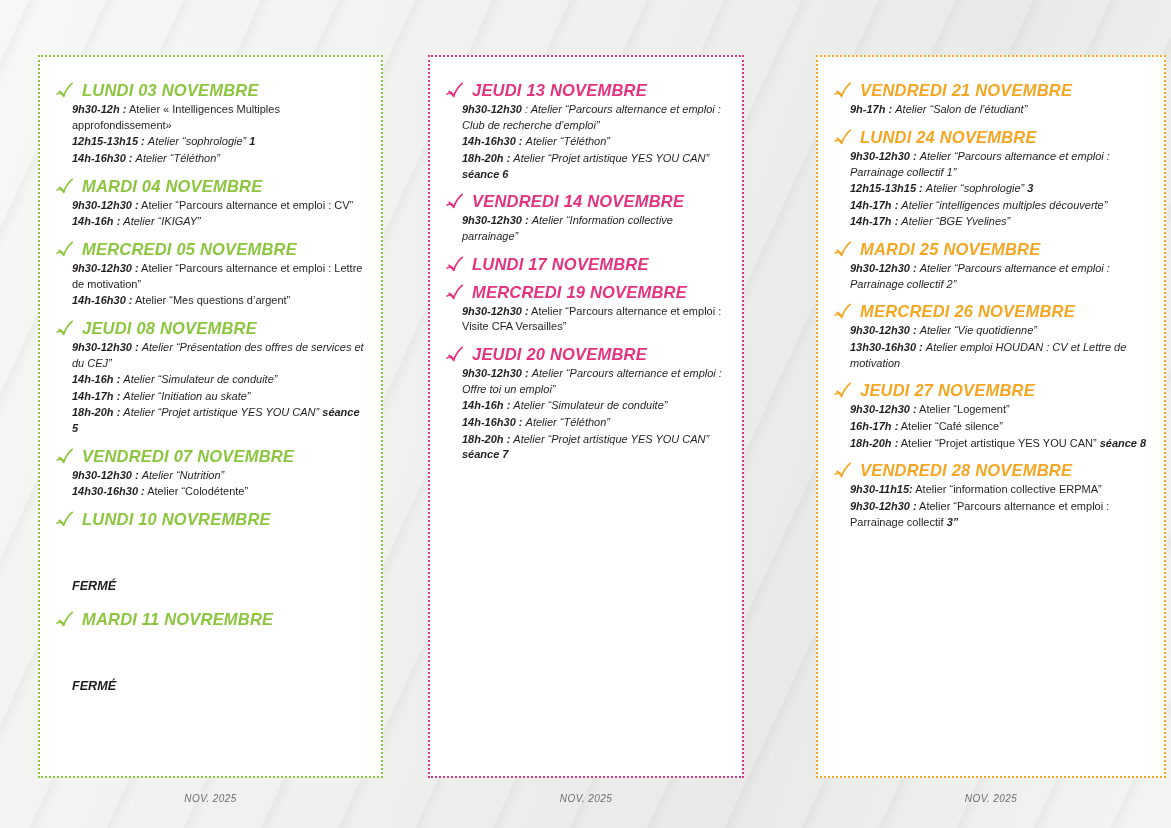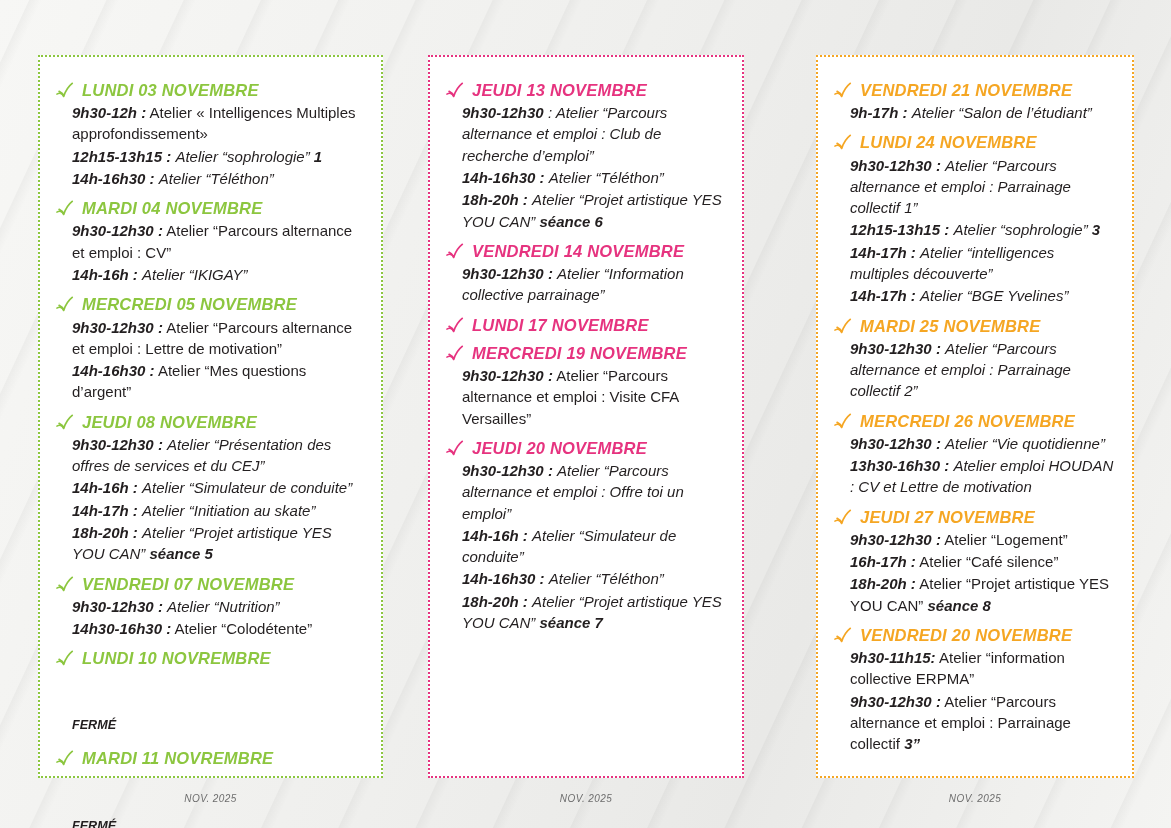--- a/index.html
+++ b/index.html
@@ -57,21 +57,21 @@
     border: 2px dotted #8cc63f;
   }
   .col-1 {
     left: 412px;
     width: 316px;
     height: 723px;
     border: 2px dotted #e6337f;
   }
   .col-2 {
     left: 800px;
-    width: 318px;
+    width: 350px;
     height: 723px;
     border: 2px dotted #f5a623;
   }
   .day-block {
     margin-bottom: 6px;
   }
   .day-head {
     display: flex;
     align-items: flex-start;
     gap: 8px;
@@ -97,21 +97,21 @@
   .c-green .day-title { color: #8cc63f; }
   .c-pink .day-title { color: #e6337f; }
   .c-orange .day-title { color: #f5a623; }
 
   .entries {
     margin: 0;
     padding: 0 0 0 16px;
     list-style: none;
   }
   .entry {
-    font-size: 15px;
+    font-size: 11px;
     line-height: 1.42;
     color: #231f20;
     margin-bottom: 1px;
   }
   .entry .time {
     font-weight: bold;
     font-style: italic;
   }
   .entry .text {
     font-style: italic;
@@ -376,21 +376,21 @@
             <li class="entry plain"><span class="time">16h-17h :</span> <span class="text">Atelier “Café silence”</span></li>
             <li class="entry plain"><span class="time">18h-20h :</span> <span class="text">Atelier “Projet artistique YES YOU CAN”</span> <span class="bold-tail">séance 8</span></li>
           </ul>
         </div>
         <div class="day-block">
           <div class="day-head">
             <span class="check-icon"><svg viewBox="0 0 20 20" width="18" height="18">
                 <path d="M3.5 10.5 C6 11.5 7.5 13.5 8.5 16 C10.5 10 13.5 5 18 1.5" fill="none" stroke="#f5a623" stroke-width="2" stroke-linecap="round" stroke-linejoin="round"></path>
                 <path d="M1 13.5 C3.5 12 6 12.5 8 14.5" fill="none" stroke="#f5a623" stroke-width="1.6" stroke-linecap="round"></path>
               </svg></span>
-            <div class="day-title">VENDREDI 20 NOVEMBRE</div>
+            <div class="day-title">VENDREDI 28 NOVEMBRE</div>
           </div>
           <ul class="entries">
             <li class="entry plain"><span class="time">9h30-11h15:</span> <span class="text">Atelier “information collective ERPMA”</span></li>
             <li class="entry plain"><span class="time">9h30-12h30 :</span> <span class="text">Atelier “Parcours alternance et emploi : Parrainage collectif</span> <span class="bold-tail">3”</span></li>
           </ul>
         </div>
         <div class="col-footer">NOV. 2025</div>
       </div>
     </div>
 </div>

